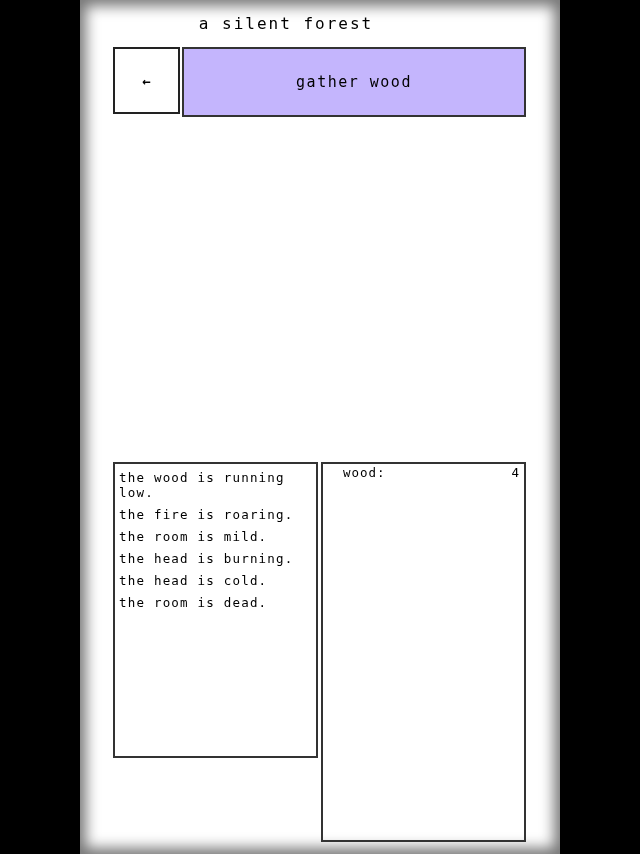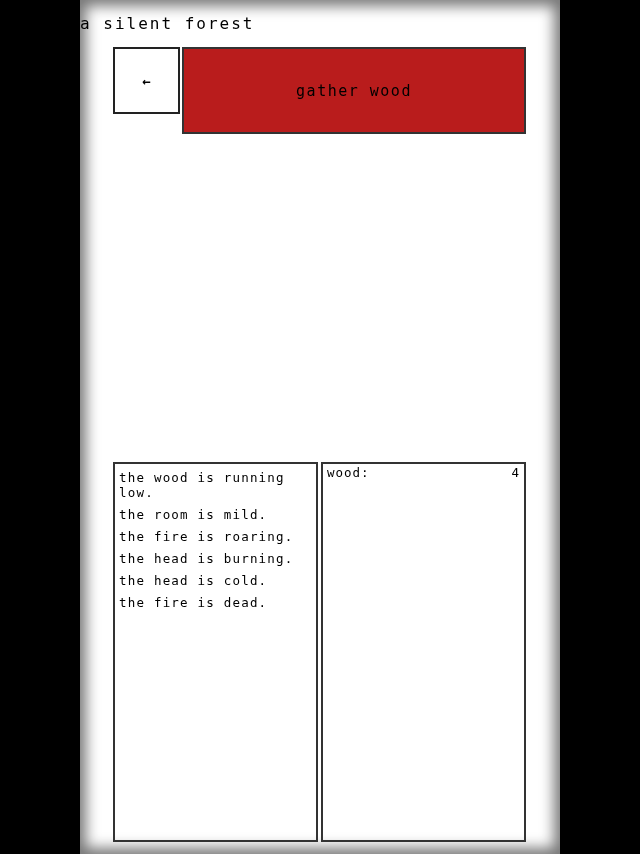--- a/index.html
+++ b/index.html
@@ -1,49 +1,49 @@
 <!DOCTYPE html>
 <html><head>
   <meta charset="utf-8">
   <style>
     html, body { margin:0; padding:0; }
     body { width:640px; height:854px; background:#000; position:relative; overflow:hidden;
       font-family: "DejaVu Sans Mono", monospace; color:#000; }
     .frame { position:absolute; left:80px; top:0; width:480px; height:854px; background:#fff;
       box-shadow: inset 0 0 14px 6px #777; }
-    .title { position:absolute; left:80px; top:14px; width:444px; text-align:left; font-size:16px; letter-spacing:2px; }
+    .title { position:absolute; left:64px; top:14px; width:444px; text-align:center; font-size:16px; letter-spacing:2px; }
     .back-btn { position:absolute; left:113px; top:47px; width:64px; height:64px; border:2px solid #222; background:#fff;
       display:flex; align-items:center; justify-content:center; font-size:14px; font-weight:bold; cursor:pointer; box-sizing:border-box; width:67px; height:67px;}
-    .action-btn { position:absolute; left:182px; top:47px; width:344px; height:87px; box-sizing:border-box; border:2px solid #333;
-      background:#b91c1c; display:flex; align-items:center; justify-content:center; font-size:15px; letter-spacing:1.5px; cursor:pointer; }
-    .log { position:absolute; left:113px; top:462px; width:205px; height:380px; box-sizing:border-box; border:2px solid #333; padding:6px 3px 0 4px; overflow:hidden; }
+    .action-btn { position:absolute; left:182px; top:47px; width:344px; height:70px; box-sizing:border-box; border:2px solid #333;
+      background:#c4b5fd; display:flex; align-items:center; justify-content:center; font-size:15px; letter-spacing:1.5px; cursor:pointer; }
+    .log { position:absolute; left:113px; top:462px; width:205px; height:296px; box-sizing:border-box; border:2px solid #333; padding:6px 3px 0 4px; overflow:hidden; }
     .log-entry { font-size:12.5px; line-height:15px; letter-spacing:1.2px; margin-bottom:7px; white-space:pre-wrap; }
     .stores { position:absolute; left:321px; top:462px; width:205px; height:380px; box-sizing:border-box; border:2px solid #333; padding:1px 4px; }
-    .store-row { display:flex; justify-content:space-between; font-size:12.5px; letter-spacing:1px; }
+    .store-row { display:flex; justify-content:space-between; font-size:12.5px; letter-spacing:1px;margin-left:16px; }
   </style>
 </head>
 <body>
 
 <div class="frame"></div>
 
 <div class="title">a silent forest</div>
 
 <div class="back-btn">
   <span>←</span>
 </div>
 
 <div class="action-btn">gather wood</div>
 
 <div class="log">
   <div class="log-entry">the wood is running low.</div>
+  <div class="log-entry">the fire is roaring.</div>
   <div class="log-entry">the room is mild.</div>
-  <div class="log-entry">the fire is roaring.</div>
   <div class="log-entry">the head is burning.</div>
   <div class="log-entry">the head is cold.</div>
-  <div class="log-entry">the fire is dead.</div>
+  <div class="log-entry">the room is dead.</div>
 </div>
 
 <div class="stores">
   <div class="store-row">
     <span>wood:</span>
     <span>4</span>
   </div>
 </div>
 
 </body></html>

